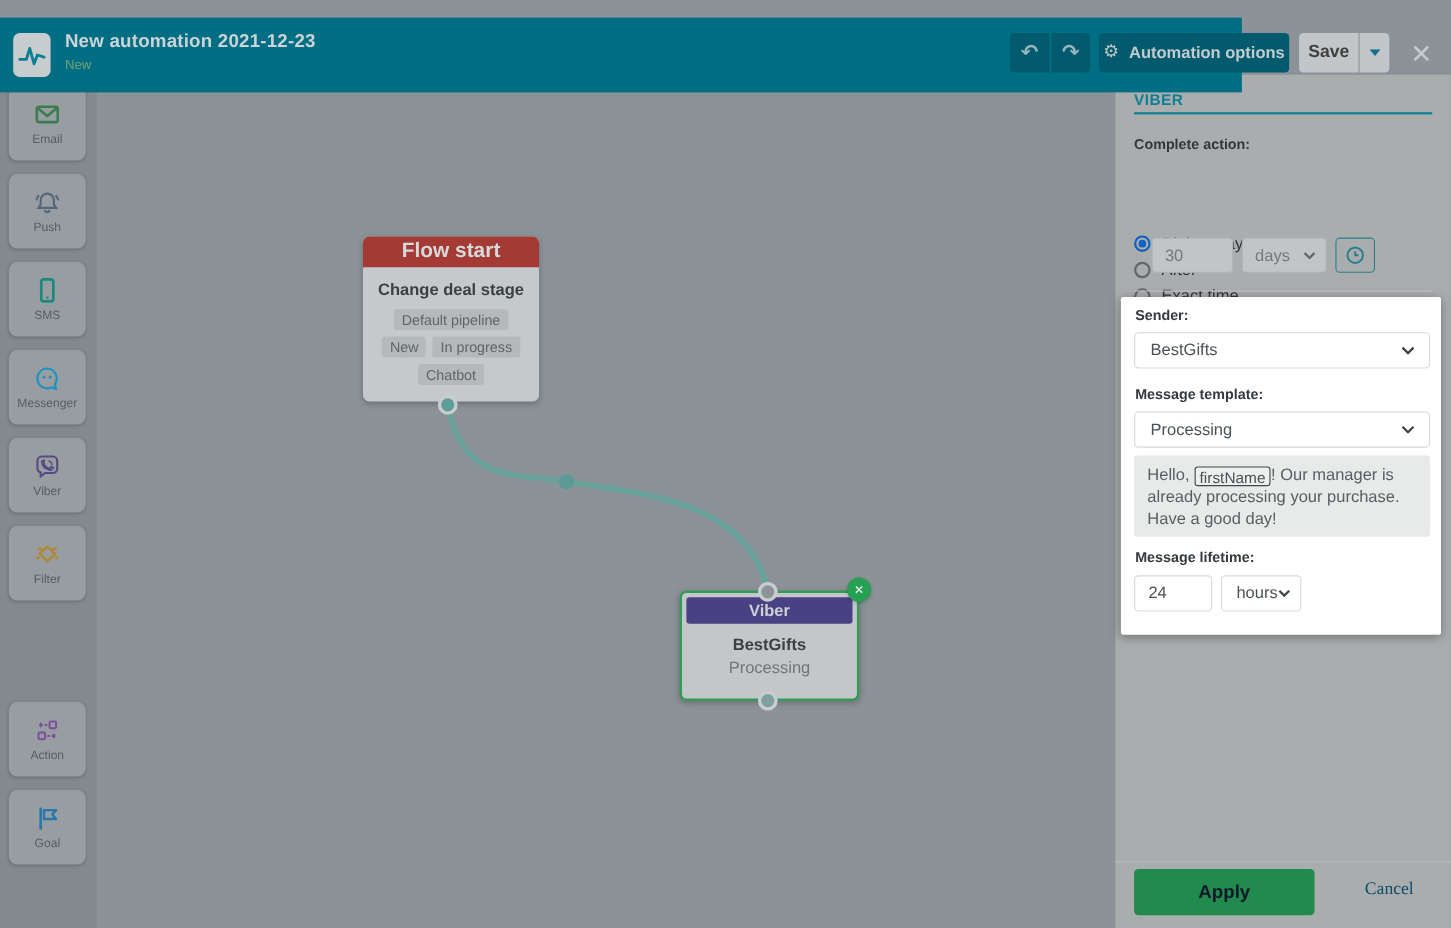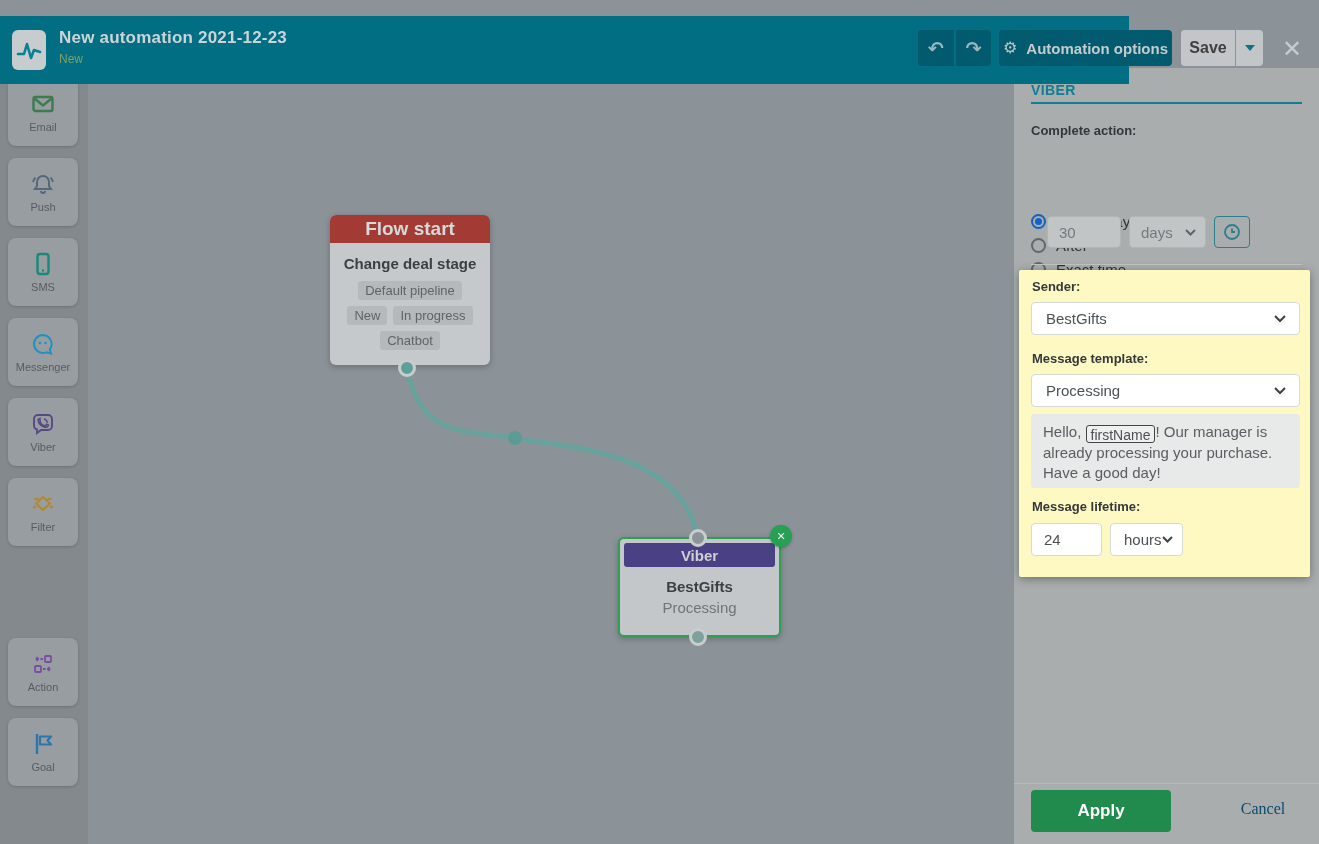--- a/index.html
+++ b/index.html
@@ -63,31 +63,31 @@
   .radio-row.selected .radio-dot { background:#1262c5; }
   .radio-label { font-size:15px; color:#2e3336; }
 
   .delay-row { position:absolute; left:33px; top:148px; display:flex; gap:8px; align-items:center; }
   .inp-disabled { width:74px; height:32px; background:#c2c5c6; border:1px solid #b2b5b6; border-radius:4px; color:#76797b; font-size:15px; padding-left:11px; font-family:inherit; }
   .sel-disabled { width:77px; height:32px; background:#c2c5c6; border:1px solid #b2b5b6; border-radius:4px; color:#76797b; font-size:15px; display:flex; align-items:center; padding-left:11px; justify-content:space-between; padding-right:9px; cursor:pointer; }
   .clock-btn { width:36px; height:32px; border:1px solid #2b7f8c; border-radius:4px; background:transparent; display:flex; align-items:center; justify-content:center; cursor:pointer; }
 
   .p-divider { position:absolute; left:17px; top:196px; width:271px; height:1px; background:#c2c4c4; }
 
-  .spotlight { position:absolute; left:5px; top:202px; width:291px; height:307px; background:#fef9c3; border-radius:2px; box-shadow:0 2px 10px rgba(0,0,0,.35); }
+  .spotlight { position:absolute; left:5px; top:202px; width:291px; height:307px; background:#ffffff; border-radius:2px; box-shadow:0 2px 10px rgba(0,0,0,.35); }
   .sp-label { position:absolute; left:13px; font-size:13px; font-weight:600; color:#33383b; }
   .sel-white { position:absolute; left:12px; width:269px; height:33px; background:#ffffff; border:1px solid #d4dad8; border-radius:4px; display:flex; align-items:center; justify-content:space-between; padding:0 13px 0 14px; font-size:15px; color:#4b5154; cursor:pointer; }
   .preview { position:absolute; left:12px; top:144px; width:269px; height:74px; background:#e8eae9; border-radius:3px; padding:8px 12px; font-size:15px; line-height:19.5px; color:#585e61; }
   .inline-var { display:inline-flex; align-items:center; gap:4px; border:1px solid #40464a; border-radius:3px; padding:0 4px; height:18px; font-size:14px; color:#4b5154; vertical-align:-3px; cursor:pointer; background:#eef0ef;flex-direction:column; }
   .lifetime-row { position:absolute; left:12px; top:253px; display:flex; gap:8px; }
   .inp-white { width:71px; height:33px; background:#ffffff; border:1px solid #d4dad8; border-radius:4px; color:#4b5154; font-size:15px; padding-left:12px; font-family:inherit; }
   .sel-white-sm { width:73px; height:33px; background:#ffffff; border:1px solid #d4dad8; border-radius:4px; display:flex; align-items:center; justify-content:space-between; padding:0 9px 0 13px; font-size:15px; color:#4b5154; cursor:pointer; }
 
   .p-footer-line { position:absolute; left:0; top:715px; width:305px; height:1px; background:#b9bbbb; }
-  .apply-btn { position:absolute; left:17px; top:722px; width:140px; height:42px; background:#218a4d; border:none; border-radius:4px; color:#ffffff; font-size:17px; font-weight:700; cursor:pointer; font-family:inherit; }
+  .apply-btn { position:absolute; left:17px; top:722px; width:164px; height:42px; background:#218a4d; border:none; border-radius:4px; color:#0f172a; font-size:17px; font-weight:700; cursor:pointer; font-family:inherit; }
   .cancel-link { position:absolute; left:206px; top:732px; width:86px; text-align:center; font-size:16px; color:#0c4a6e; cursor:pointer;font-family:Liberation Serif, serif; }
 
   svg { display:block; }
 </style>
 </head>
 <body>
 
 <div class="header">
   <div class="logo">
     <svg width="26" height="26" viewBox="0 0 26 26">

